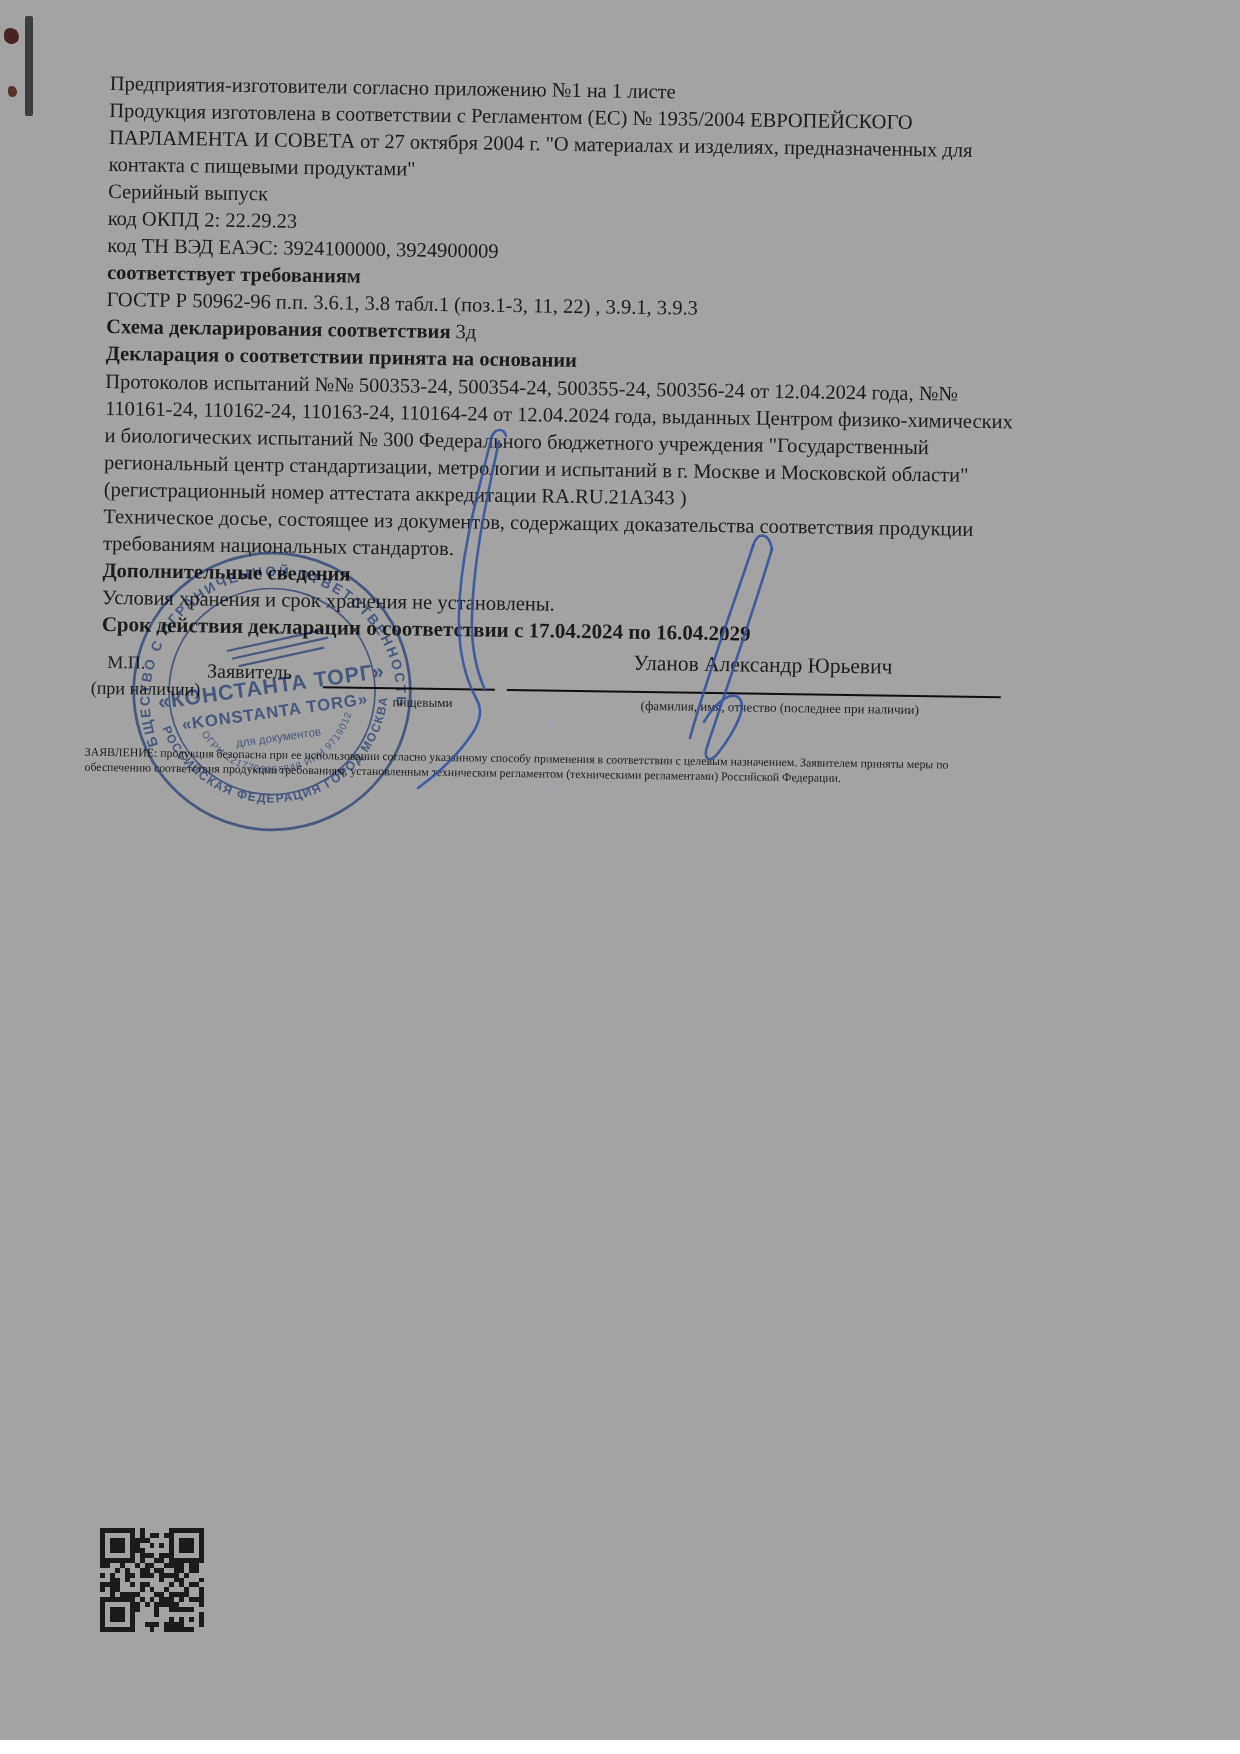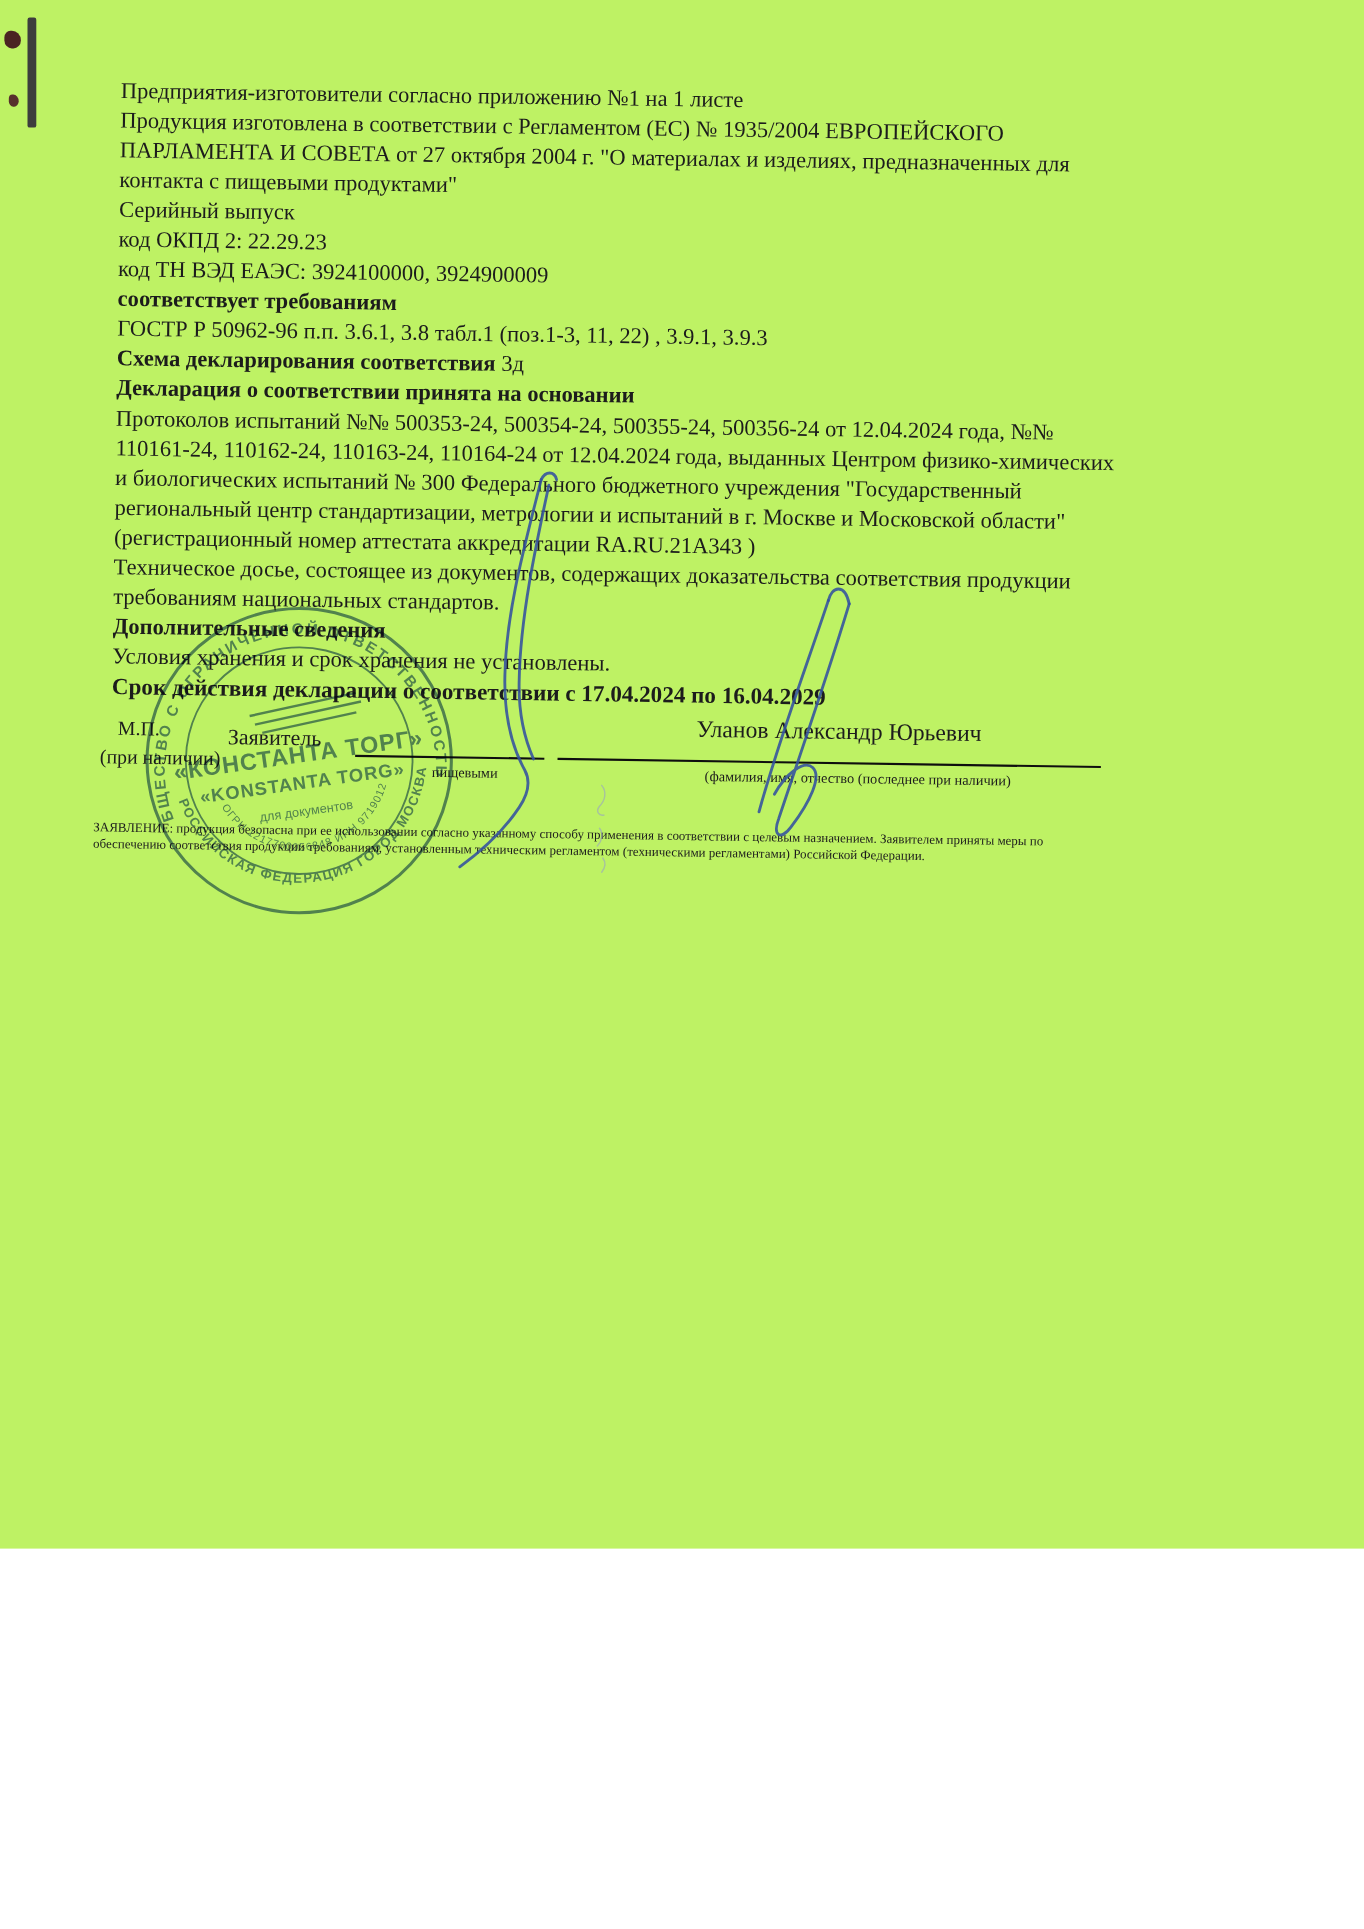--- a/index.html
+++ b/index.html
@@ -1,16 +1,16 @@
 <!DOCTYPE html>
 <html><head>
 <meta charset="utf-8">
 <style>
   html,body{margin:0;padding:0;background:#ffffff;}
-  .page{position:relative;width:1240px;height:1408px;background:#bef264;overflow:hidden;
+  .page{position:relative;width:1240px;height:1740px;background:#a3a3a3;overflow:hidden;
         font-family:"Liberation Serif","DejaVu Serif",serif;color:#1c1c1c;}
 
   
   .artifact-strip{position:absolute;left:25px;top:16px;width:8px;height:100px;background:#3d3d3d;border-radius:2px;}
   .speck{position:absolute;background:#4a2422;border-radius:40% 60% 50% 50%;}
   .s1{left:4px;top:28px;width:15px;height:16px;}
   .s2{left:8px;top:86px;width:9px;height:11px;background:#57302c;}
 
   
   .printed{position:absolute;left:110px;top:70px;width:914px;

